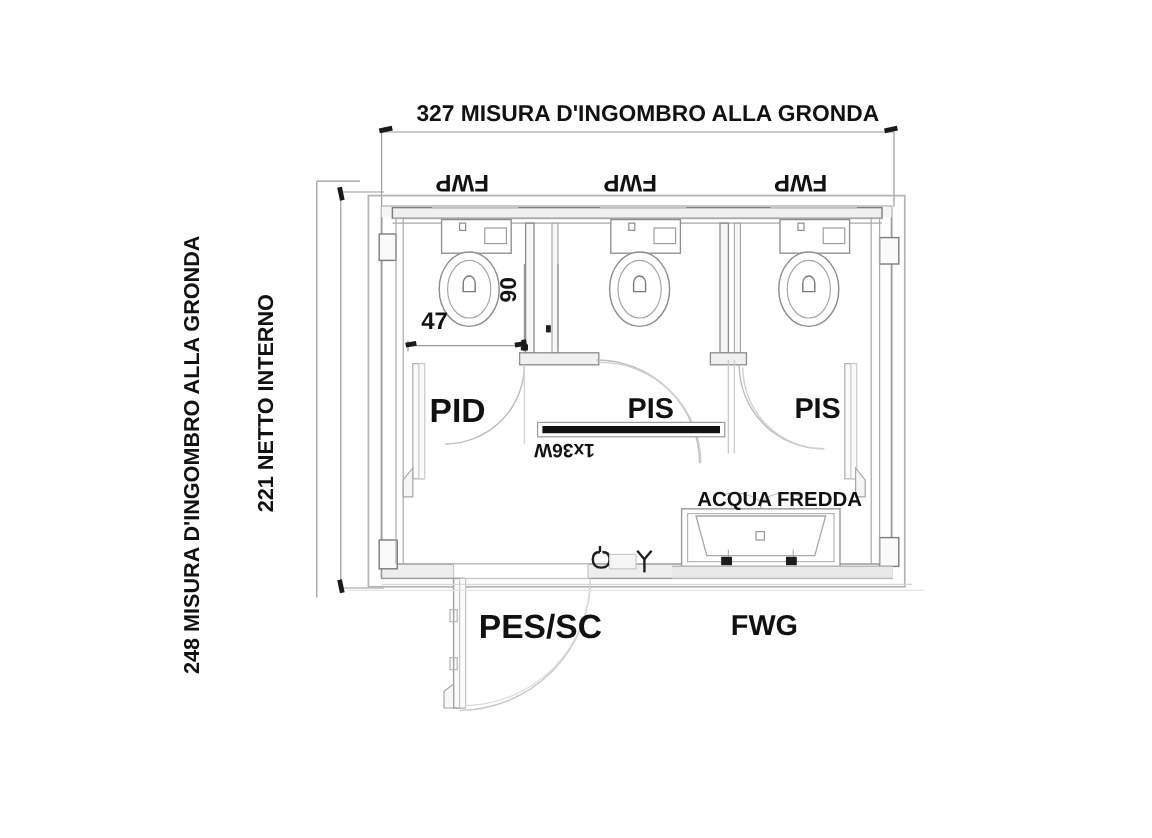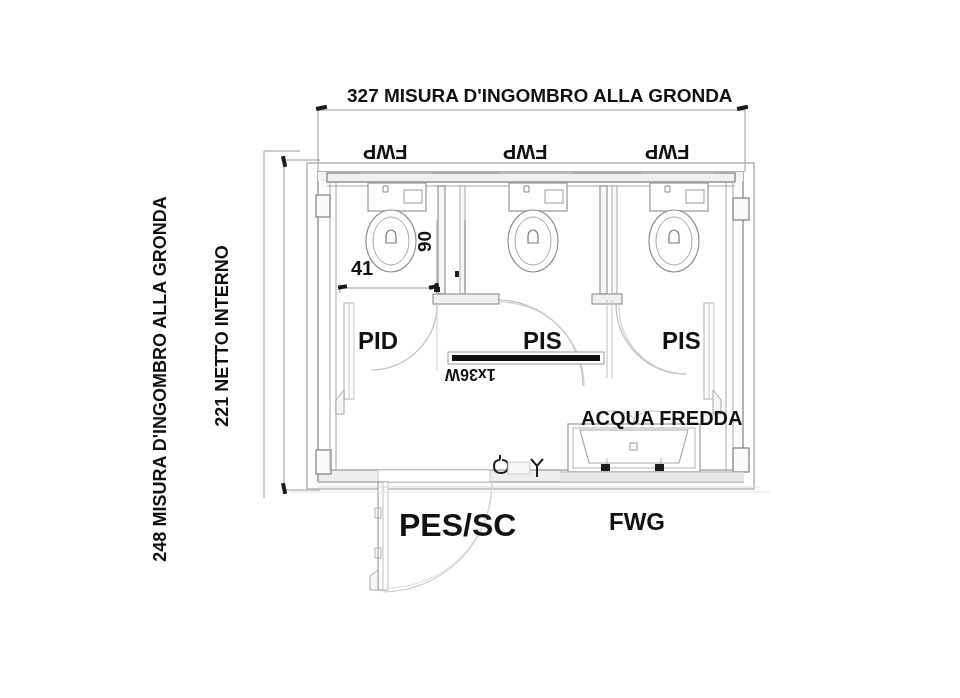--- a/index.html
+++ b/index.html
@@ -62,34 +62,34 @@
     transform-origin: center center;
   }
   .fwp {
     font-size: 20px;
     transform: rotate(180deg);
     transform-origin: center center;
   }
   .fwp-1 { left: 363px; top: 142px; }
   .fwp-2 { left: 503px; top: 142px; }
   .fwp-3 { left: 645px; top: 142px; }
-  .room-pid { font-size: 24px; left: 358px; top: 329px; }
+  .room-pid { font-size: 28px; left: 358px; top: 329px; }
   .room-pis-1 { font-size: 24px; left: 523px; top: 329px; }
   .room-pis-2 { font-size: 24px; left: 662px; top: 329px; }
   .lamp-label {
     font-size: 16px;
     left: 445px;
     top: 366px;
     transform: rotate(180deg);
     transform-origin: center center;
     font-weight: bold;
   }
-  .acqua { font-size: 20px; left: 581px; top: 408px; }
+  .acqua { font-size: 17px; left: 581px; top: 408px; }
   .fwg { font-size: 24px; left: 609px; top: 490px; margin-top: 20px; }
-  .pes { font-size: 32px; left: 399px; top: 509px; }
+  .pes { font-size: 28px; left: 399px; top: 509px; }
 </style>
 </head>
 <body>
 
 <div id="plan">
 
   <svg id="svgroot" viewBox="0 0 960 698" xmlns="http://www.w3.org/2000/svg">
 
     <g stroke="#9a9a9a" stroke-width="1" fill="none">
 
@@ -285,21 +285,21 @@
       <line x1="500" y1="173" x2="572" y2="173"></line>
       <line x1="642" y1="173" x2="714" y2="173"></line>
     </g>
 
   </svg>
 
   <div class="lbl dim-top-1">327 MISURA D'INGOMBRO ALLA GRONDA</div>
   <div class="lbl dim-left-1">248 MISURA D'INGOMBRO ALLA GRONDA</div>
   <div class="lbl dim-left-2">221 NETTO INTERNO</div>
 
-  <div class="lbl dim-97">41</div>
+  <div class="lbl dim-97">47</div>
   <div class="lbl dim-90">90</div>
 
   <div class="lbl fwp fwp-1">FWP</div>
   <div class="lbl fwp fwp-2">FWP</div>
   <div class="lbl fwp fwp-3">FWP</div>
 
   <div class="lbl room-pid">PID</div>
   <div class="lbl room-pis-1">PIS</div>
   <div class="lbl room-pis-2">PIS</div>
 

